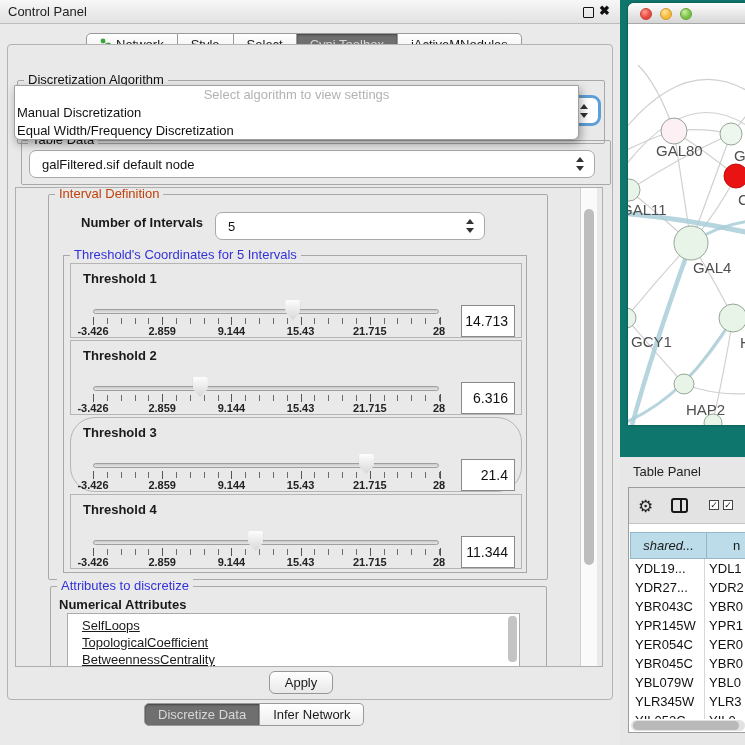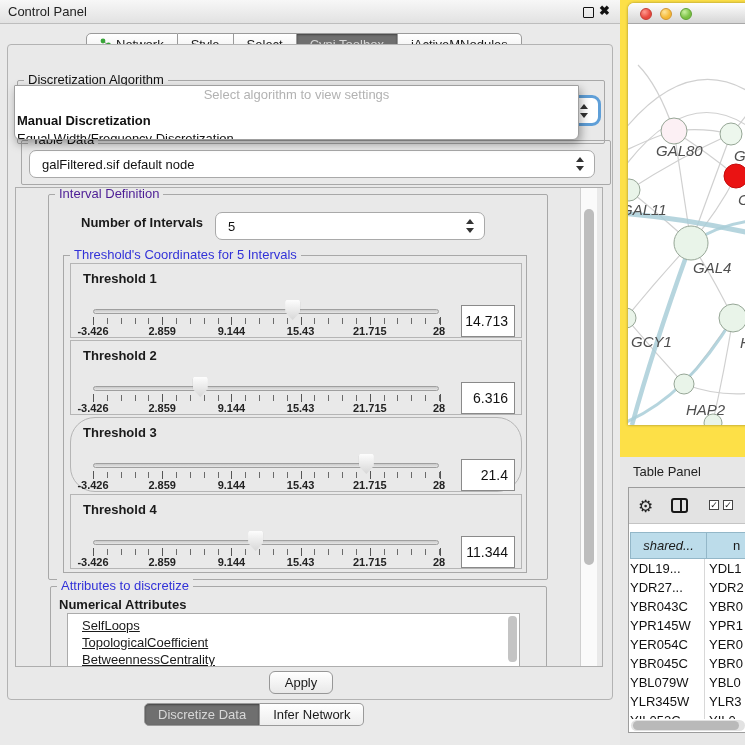--- a/index.html
+++ b/index.html
@@ -25,41 +25,41 @@
   .top-tabs { left:86px; top:33px; }
   .bottom-tabs { left:144px; top:703px; }
 
   
   .content-panel { position:absolute; left:7px; top:44px; width:606px; height:656px;
     background:#e9e9e9; border:1px solid #b3b3b3; border-radius:4px; }
 
   .group { position:absolute; border:1px solid #a8a8a8; border-radius:2px; }
   .group-title { position:absolute; top:-9px; left:6px; background:#e9e9e9; padding:0 4px; font-size:13px; }
   .t-black { color:#111; }
-  .t-green { color:#4c1d95; }
+  .t-green { color:#c2410c; }
   .t-blue  { color:#3232d8; }
 
   .combo { position:absolute; background:#fff; border:1px solid #a9a9a9; border-radius:7px;
     display:flex; align-items:center; padding:0 26px 0 12px; font-size:13px; color:#111; }
   .combo .stepper { position:absolute; right:9px; top:50%; transform:translateY(-50%); width:9px; height:14px; }
   .stepper i { position:absolute; left:0; width:0; height:0; border-left:4.5px solid transparent; border-right:4.5px solid transparent; }
   .stepper .up   { top:0; border-bottom:5px solid #333; }
   .stepper .down { bottom:0; border-top:5px solid #333; }
 
   
   .algo-group { left:9px; top:35px; width:588px; height:64px; }
   .algo-combo { left:15px; top:50px; width:578px; height:31px; border:3px solid #5f9fd8; border-radius:9px; }
 
   
   .popup { position:absolute; left:6px; top:40px; width:565px; height:55px; background:#fff;
     border:1px solid #9f9f9f; border-radius:1px 1px 6px 6px;
     box-shadow:2px 4px 10px rgba(0,0,0,.35); z-index:40; overflow:hidden; }
   .popup-item { height:18px; line-height:18px; padding-left:2px; font-size:13px; color:#111; white-space:nowrap; }
   .popup-item.placeholder { text-align:center; color:#b2b2b2; padding-left:0; }
-  .popup-item.bold { font-weight:bold;margin-top:8px; }
+  .popup-item.bold { font-weight:normal; }
 
   .tabledata-group { left:13px; top:95px; width:590px; height:45px; }
   .tabledata-combo { left:21px; top:105px; width:566px; height:28px; }
 
   
   .scrollpane { position:absolute; left:7px; top:142px; width:588px; height:480px;
     border:1px solid #aeaeae; background:#e9e9e9; overflow:hidden; }
   .v-scrollbar { position:absolute; left:564px; top:0; width:17px; height:478px;
     background:#fafafa; border-left:1px solid #cfcfcf; }
   .v-scrollbar .thumb { position:absolute; left:3px; top:21px; width:10px; height:356px; background:#bdbdbd; border-radius:5px; }
@@ -91,21 +91,21 @@
     border:1px solid #ababab; overflow:hidden;text-decoration:underline; }
   .attr-item { padding-left:14px; font-size:13px; line-height:17px; }
   .attr-item:first-child { padding-top:3px; }
   .attr-scrollbar { position:absolute; right:2px; top:2px; width:9px; height:46px; background:#c4c4c4; border-radius:4px; }
 
   .apply-btn { position:absolute; left:261px; top:626px; width:64px; height:23px;
     background:linear-gradient(#ffffff,#e8e8e8); border:1px solid #979797; border-radius:6px;
     font-size:13px; text-align:center; line-height:21px; }
 
   
-  .net-frame { position:absolute; left:620px; top:0; width:125px; height:457px; background:#fde047; overflow:hidden;font-style:italic; }
+  .net-frame { position:absolute; left:620px; top:0; width:125px; height:457px; background:#0f766e; overflow:hidden; }
   .net-window { position:absolute; left:8px; top:3px; width:130px; height:422px; background:#fff;
     border-radius:6px 0 0 0; box-shadow:0 0 3px rgba(0,0,0,.4); }
   .net-titlebar { position:absolute; left:0; top:0; width:100%; height:21px;
     background:linear-gradient(#fdfdfd,#d6d6d6); border-bottom:1px solid #a8a8a8; border-radius:6px 0 0 0; }
   .traffic { position:absolute; top:4.5px; width:12px; height:12px; border-radius:50%; }
   .traffic.red    { left:12px; background:radial-gradient(circle at 35% 30%,#ff9a8f,#e8483f 60%); border:1px solid #c33b32; }
   .traffic.yellow { left:32px; background:radial-gradient(circle at 35% 30%,#ffe49a,#f5b936 60%); border:1px solid #d1952f; }
   .traffic.green  { left:52px; background:radial-gradient(circle at 35% 30%,#c8f0a0,#7ac143 60%); border:1px solid #5ea032; }
   .net-canvas { position:absolute; left:0; top:22px; width:130px; height:400px; overflow:hidden; }
 
@@ -120,21 +120,21 @@
   .cbx { position:absolute; top:12px; width:10px; height:10px; border:1.5px solid #444; background:#fff; font-size:9px; line-height:9px; text-align:center; color:#222; }
   .cbx.c1 { left:80px; } .cbx.c2 { left:94px; }
   .tbl-header { position:absolute; left:1px; top:44px; height:27px; display:flex; }
   .tbl-hcell { background:#bcdcea; border:1px solid #93b7c8; border-left:none; font-size:13px; color:#1a1a1a;
     display:flex; align-items:center; justify-content:center; }
   .tbl-hcell:first-child { border-left:1px solid #93b7c8; width:77px;font-style:italic; }
   .tbl-hcell:last-child { width:80px; justify-content:flex-start; padding-left:26px; }
   .tbl-body { position:absolute; left:1px; top:71px; width:118px; height:160px; overflow:hidden; background:#fff; }
   .tbl-row { display:flex; height:19px; }
   .tbl-cell { font-size:13px; color:#111; line-height:19px; white-space:nowrap; overflow:hidden; }
-  .tbl-cell.c0 { width:77px; border-right:1px solid #d8d8d8; }
+  .tbl-cell.c0 { width:77px; padding-left:5px; border-right:1px solid #d8d8d8; }
   .tbl-cell.c1 { width:44px; padding-left:4px; }
   .h-scrollbar { position:absolute; left:2px; top:232px; width:114px; height:11px; background:#e2e2e2; border-radius:6px; }
   .h-scrollbar .thumb { position:absolute; left:2px; top:1px; width:106px; height:9px; background:#b9b9b9; border-radius:5px; }
 
   .net-icon-svg { display:block; }
 </style>
 </head>
 <body>
 
 <div class="control-panel">

